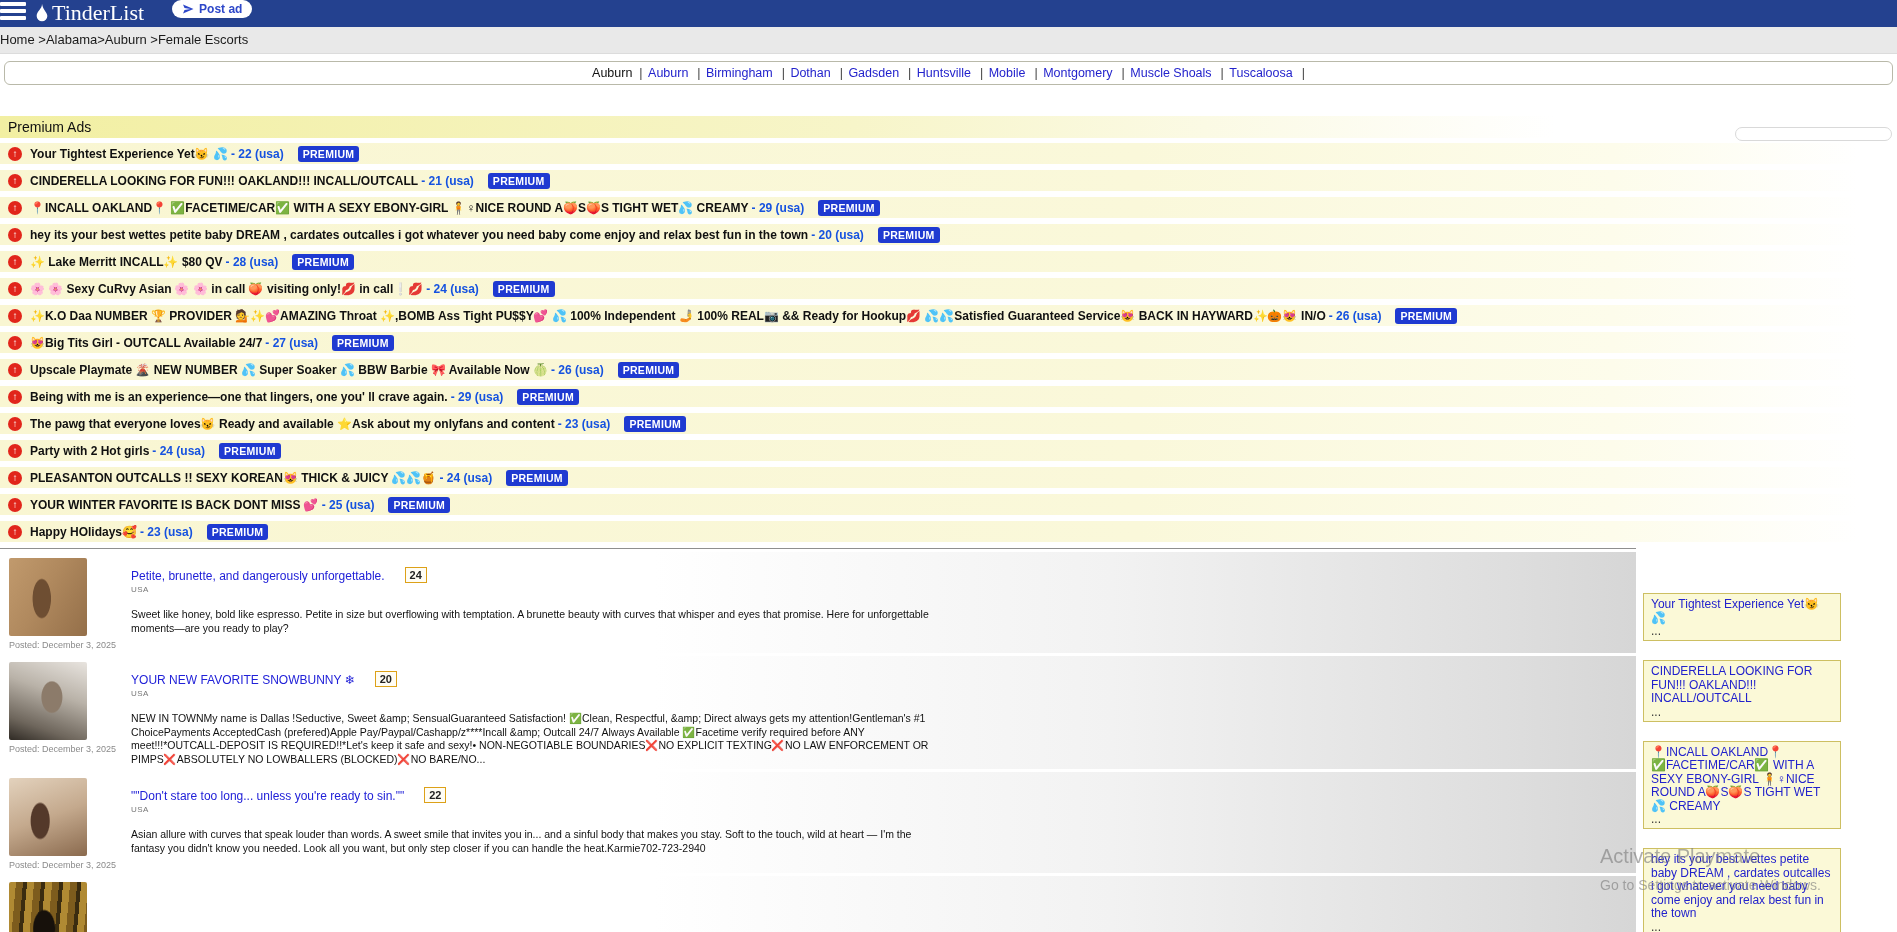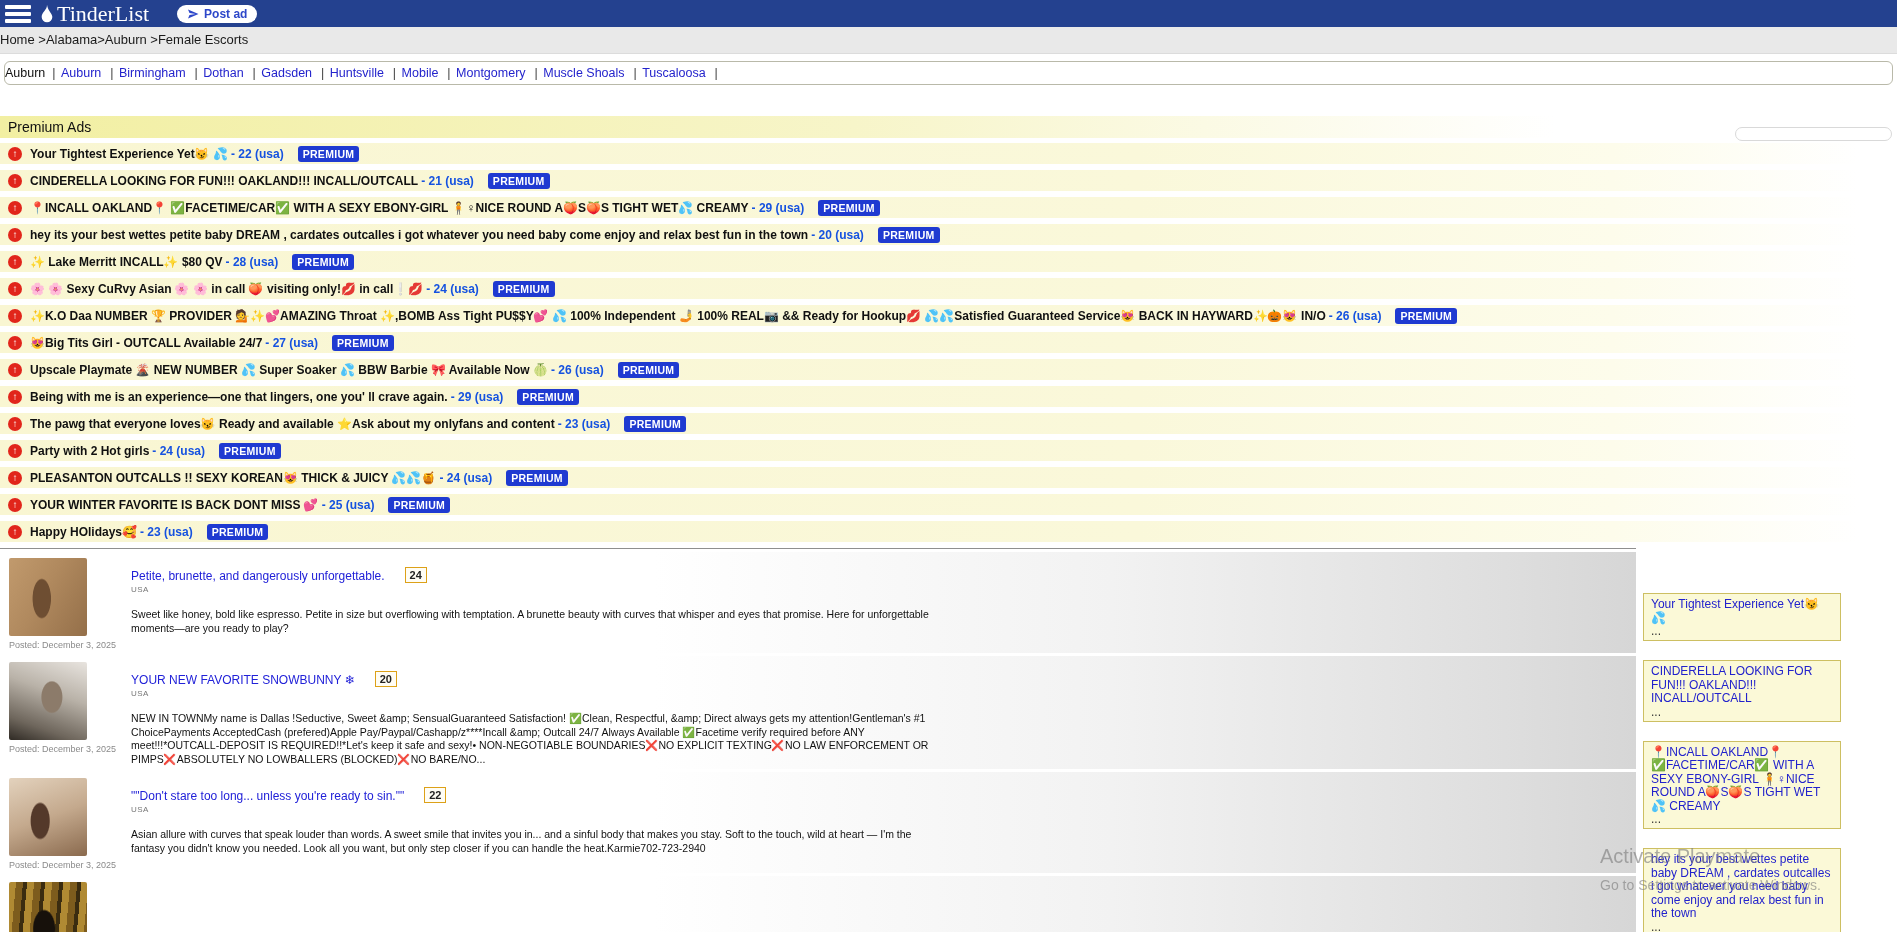--- a/index.html
+++ b/index.html
@@ -1,33 +1,33 @@
 <!DOCTYPE html>
 <html><head>
 <meta charset="utf-8">
 <style>
   html,body{margin:0;padding:0}
   .page{position:relative;width:1897px;height:932px;background:#fff;overflow:hidden;
         font-family:"Liberation Sans",sans-serif;color:#111}
 
   
-  .topbar{display:flex;align-items:center;height:27px;background:#24418f;padding-left:5px}
+  .topbar{display:flex;align-items:flex-start;height:27px;background:#24418f;}
   .burger{display:flex;flex-direction:column;justify-content:center;gap:3px;width:26px;height:21px;cursor:pointer;margin-right:8px}
   .burger span{display:block;height:4px;background:#fff;border-radius:1px}
   .brand{display:flex;align-items:center;gap:2px;color:#fff;font-family:"Liberation Serif",serif;font-size:22px;text-decoration:none;cursor:pointer}
   .brand svg{display:block}
   .postad{display:inline-flex;align-items:center;gap:5px;margin-left:28px;background:#fff;color:#2d47c9;
           font-weight:bold;font-size:12px;border:none;border-radius:10px;padding:2px 10px;cursor:pointer;height:18px}
 
   
   .crumbs{height:26px;line-height:26px;background:#e9e9e9;border-bottom:1px solid #dcdcdc;font-size:13px;color:#1a1a1a;cursor:pointer}
 
   
   .citybox{margin:7px 4px 0;height:22px;border:1px solid #b9b9a9;border-radius:6px;background:#fff;
-           font-size:12.5px;line-height:22px;color:#333;white-space:nowrap;overflow:hidden}
+           text-align:center;font-size:12.5px;line-height:22px;color:#333;white-space:nowrap;overflow:hidden}
   .citybox a{color:#2323cc;text-decoration:none;margin:0 2px;cursor:pointer}
   .citybox .cur{color:#111}
   .citybox .sep{color:#444}
 
   .minibox{position:absolute;left:1735px;top:127px;width:155px;height:12px;border:1px solid #d9d9d9;border-radius:7px;background:#fff}
 
   
   .premium-head{margin-top:31px;height:22px;line-height:22px;padding-left:8px;font-weight:normal;font-size:14px;color:#101010;
                 background:linear-gradient(to right,#f2efa2 0%,#f7f5c9 45%,#ffffff 82%);width:1889px}
   .prows{margin-top:5px}

